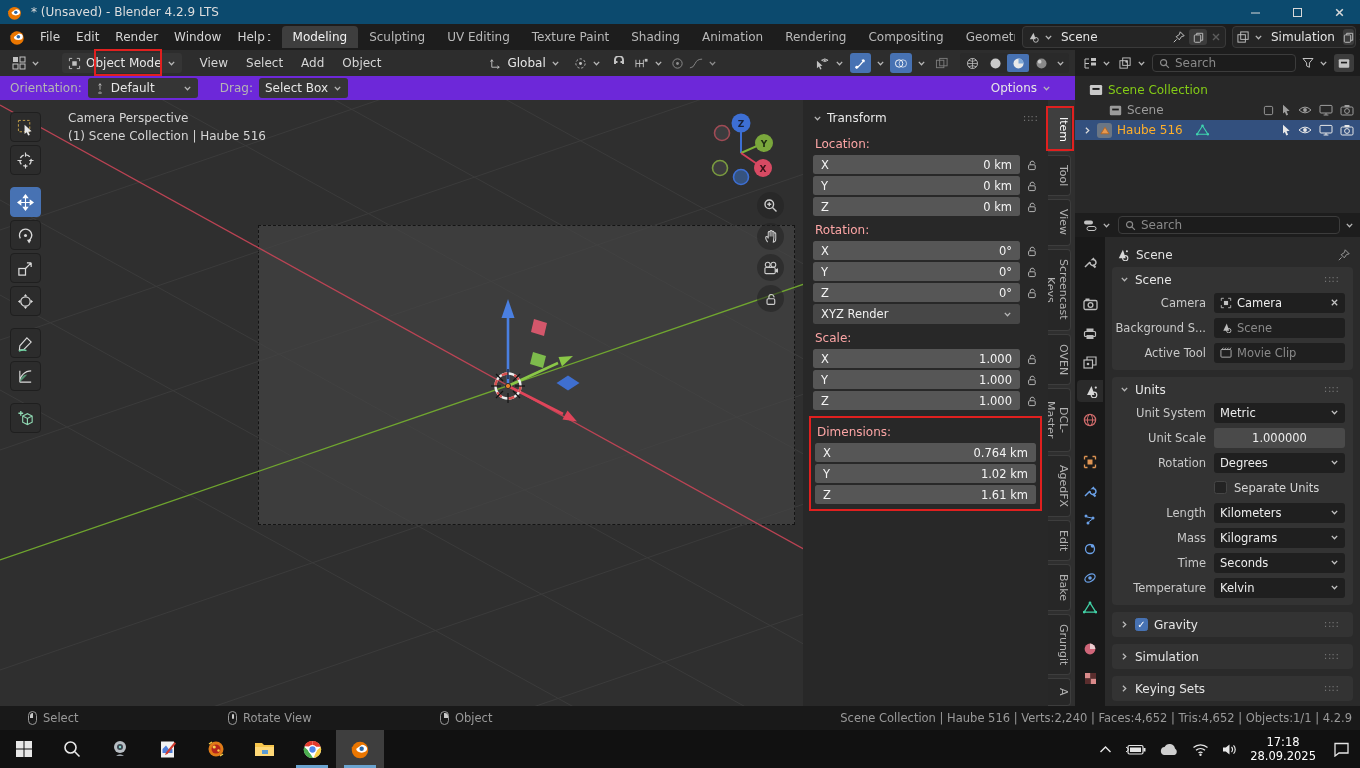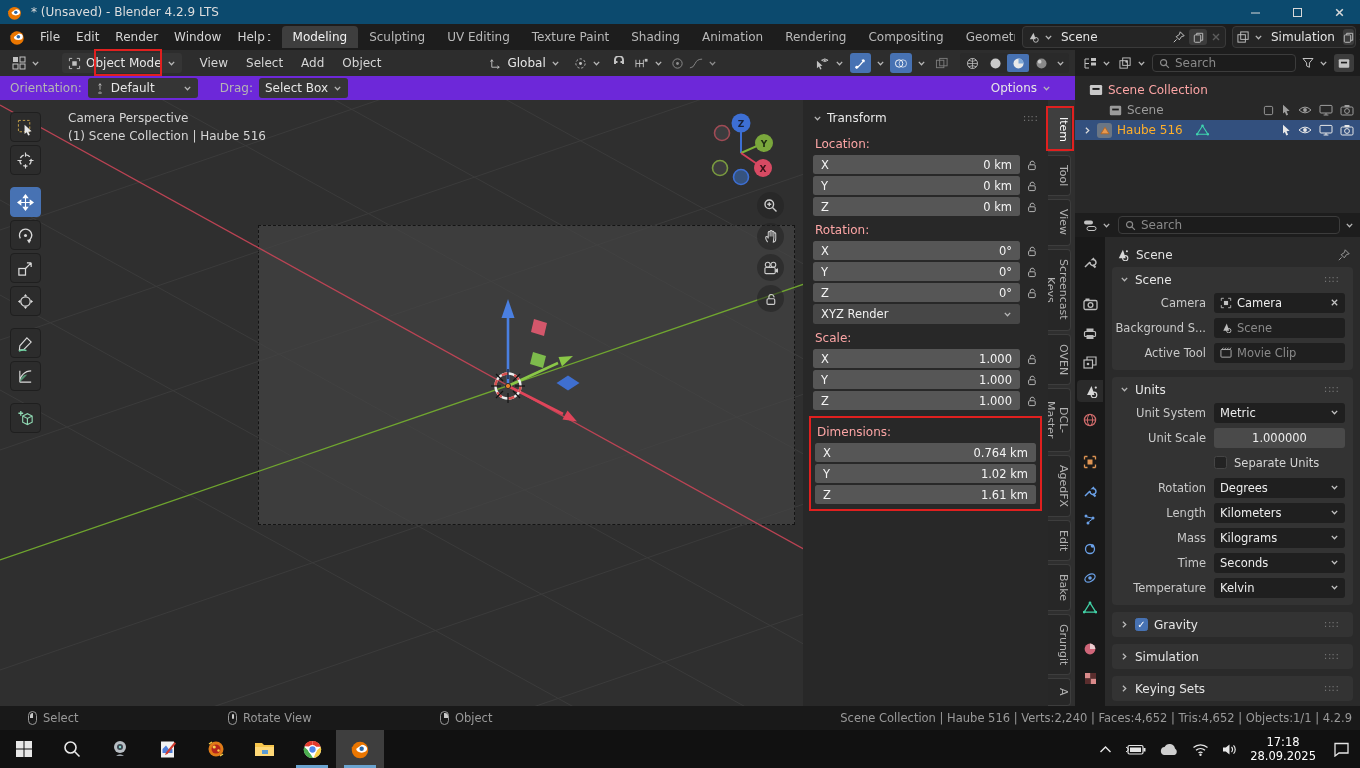--- a/index.html
+++ b/index.html
@@ -83,21 +83,21 @@
   .vtab { writing-mode:vertical-rl; text-orientation:sideways; width:23px; padding:9px 0;
     background:#272727; border:1px solid #3d3d3d; border-left:none; border-radius:0 4px 4px 0;
     color:#b2b2b2; font-size:11px; text-align:center; }
   .vtab.active { background:#3f3f3f; color:#fff; }
 
   
   #outliner { position:absolute; left:1075px; top:50px; width:285px; height:163px; background:#282828; }
   #outliner .ehead { height:26px; background:#1d1d1d; display:flex; align-items:center; gap:4px; padding:0 6px; }
   .srch { flex:1; height:18px; background:#1c1c1c; border:1px solid #3c3c3c; border-radius:4px;
     display:flex; align-items:center; gap:5px; padding:0 6px; color:#8a8a8a; }
-  .orow { height:20px; display:flex; align-items:center; gap:5px; padding:0 6px; color:#fca5a5; }
+  .orow { height:20px; display:flex; align-items:center; gap:5px; padding:0 6px; color:#84cc16; }
   .orow .ricons { margin-left:auto; display:flex; gap:7px; align-items:center; color:#9e9e9e; }
   .orow.dim { color:#9b9b9b; }
   .orow.sel { background:#33507e; color:#ffaf29; }
   .orow.sel .ricons { color:#e8e8e8; }
   .objicon { width:15px; height:15px; background:#6b7684; border-radius:3px; display:flex; align-items:center; justify-content:center; }
 
   
   #props { position:absolute; left:1075px; top:213px; width:285px; height:493px; background:#2a2a2a; overflow:hidden; }
   #props .ehead { height:24px; background:#1d1d1d; display:flex; align-items:center; gap:5px; padding:0 6px; }
   #ptabs { position:absolute; left:0; top:24px; width:30px; bottom:0; background:#191919;
@@ -1080,33 +1080,33 @@
               </svg>
           </div>
         </div>
         <div class="prow">
           <span class="plabel">Unit Scale</span>
           <div class="pfield slider">
             <span>1.000000</span>
           </div>
         </div>
         <div class="prow">
-          <span class="plabel"></span>
-          <div style="flex:1;display:flex;align-items:center;gap:7px">
-            <span class="cb"></span>
-            <span style="color:#d5d5d5;font-size:11.5px">Separate Units</span>
-          </div>
-        </div>
-        <div class="prow">
           <span class="plabel">Rotation</span>
           <div class="pfield">
             <span>Degrees</span>
             <svg class="fx chev" viewBox="0 0 10 10">
                 <use href="#chev"></use>
               </svg>
+          </div>
+        </div>
+        <div class="prow">
+          <span class="plabel"></span>
+          <div style="flex:1;display:flex;align-items:center;gap:7px">
+            <span class="cb"></span>
+            <span style="color:#d5d5d5;font-size:11.5px">Separate Units</span>
           </div>
         </div>
         <div class="prow">
           <span class="plabel">Length</span>
           <div class="pfield">
             <span>Kilometers</span>
             <svg class="fx chev" viewBox="0 0 10 10">
                 <use href="#chev"></use>
               </svg>
           </div>

